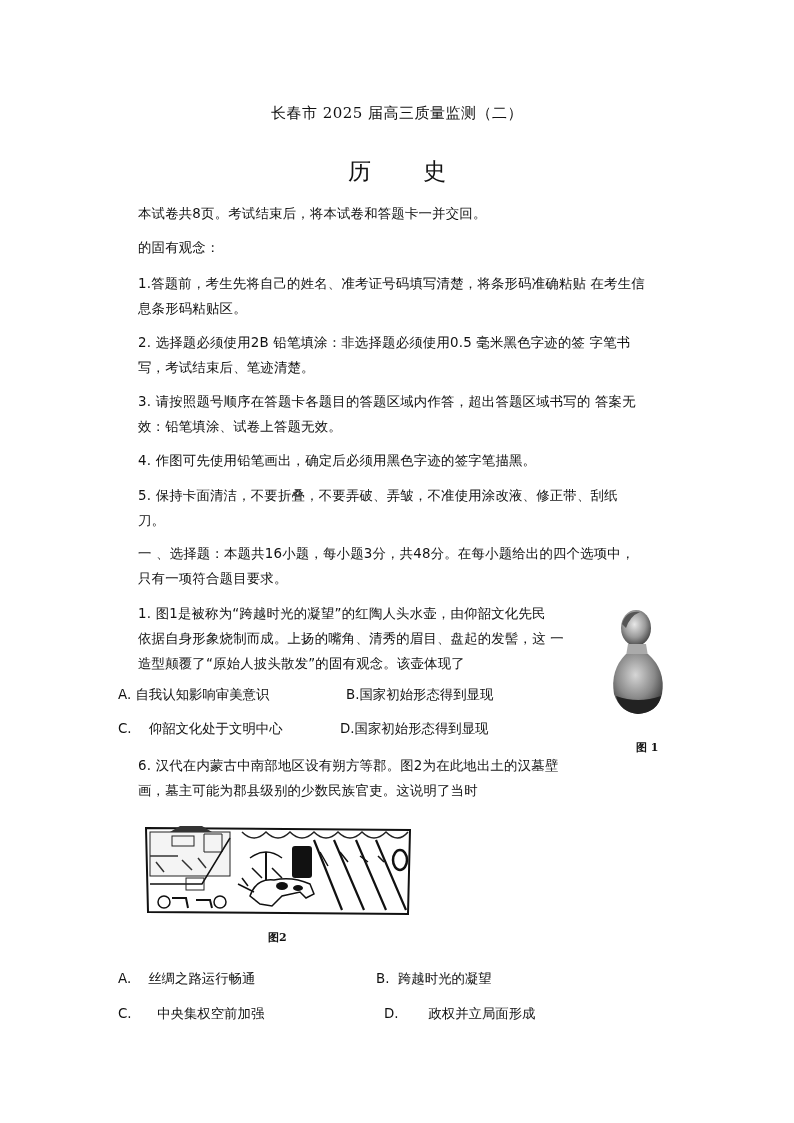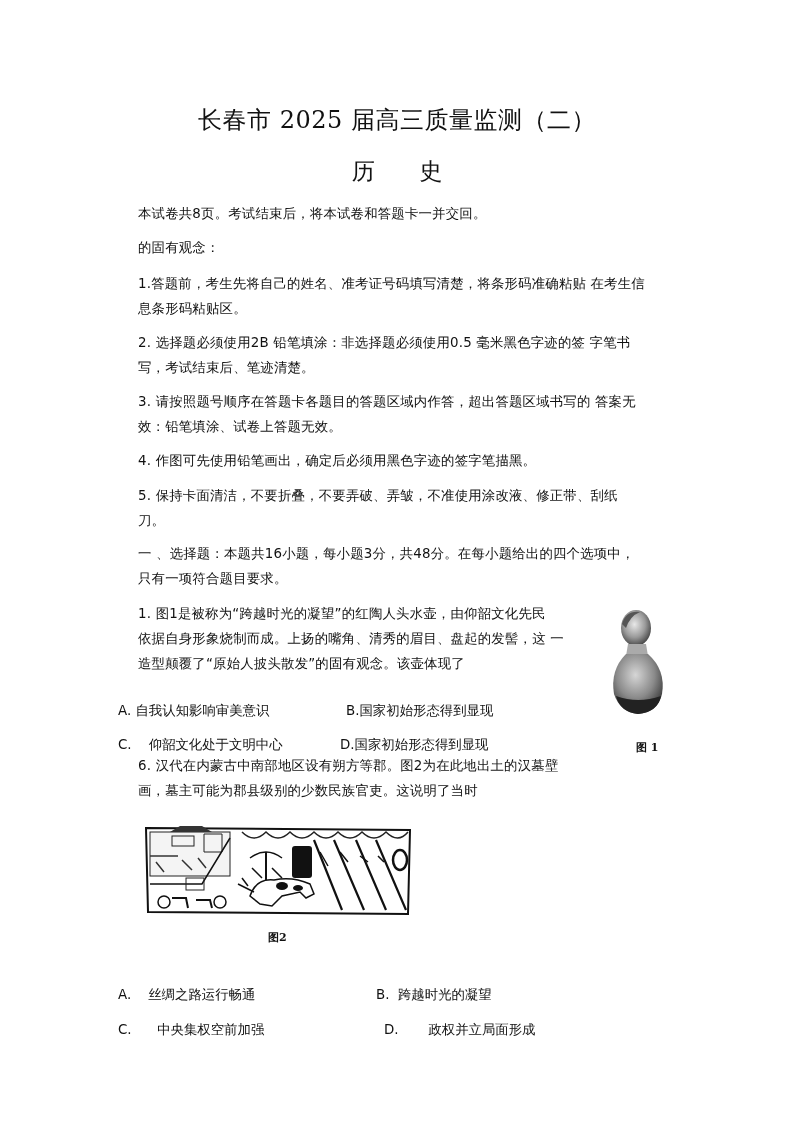--- a/index.html
+++ b/index.html
@@ -1,24 +1,24 @@
 <!DOCTYPE html>
 <html><head>
 <meta charset="utf-8">
 <style>
   html, body { margin:0; padding:0; background:#ffffff; }
   body { width:794px; height:1123px; position:relative; overflow:hidden;
          font-family:"DejaVu Sans","Liberation Sans",sans-serif; color:#111; }
   .abs { position:absolute; }
-  .title { left:0; width:794px; text-align:center; top:104px; font-size:24px;
+  .title { left:0; width:794px; text-align:center; top:104px; font-size:15px;
            font-family:"DejaVu Serif","Liberation Serif",serif; letter-spacing:0.5px; }
   .subject { left:0; width:794px; text-align:center; top:156px; font-size:23px;
-             font-family:Liberation Sans, sans-serif; word-spacing:38px; }
+             font-family:Liberation Mono, monospace; word-spacing:38px; }
   .line { left:118px; font-size:13.4px; line-height:24px; white-space:nowrap; letter-spacing:0.2px;margin-left:20px; }
-  .opt { font-size:13.4px; white-space:nowrap;margin-top:16px; }
+  .opt { font-size:13.4px; white-space:nowrap; }
   .cap { font-size:11px; font-family:"DejaVu Serif","Liberation Serif",serif; font-weight:bold;text-align:right; }
   svg { display:block; }
 </style>
 </head>
 <body>
 
 <div class="abs title">长春市 2025 届高三质量监测（二）</div>
 <div class="abs subject">历 史</div>
 
 <div class="abs line" style="top:202px">本试卷共8页。考试结束后，将本试卷和答题卡一并交回。</div>

